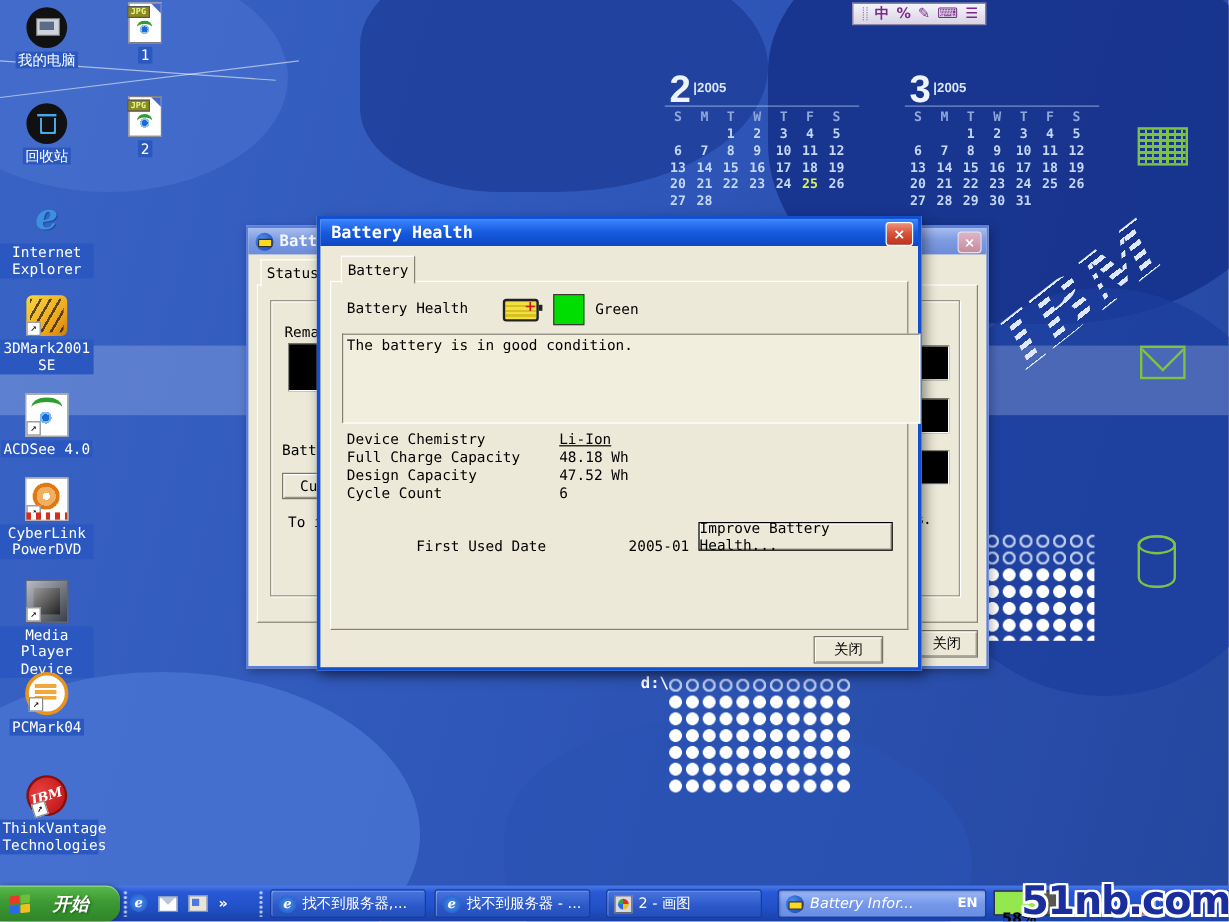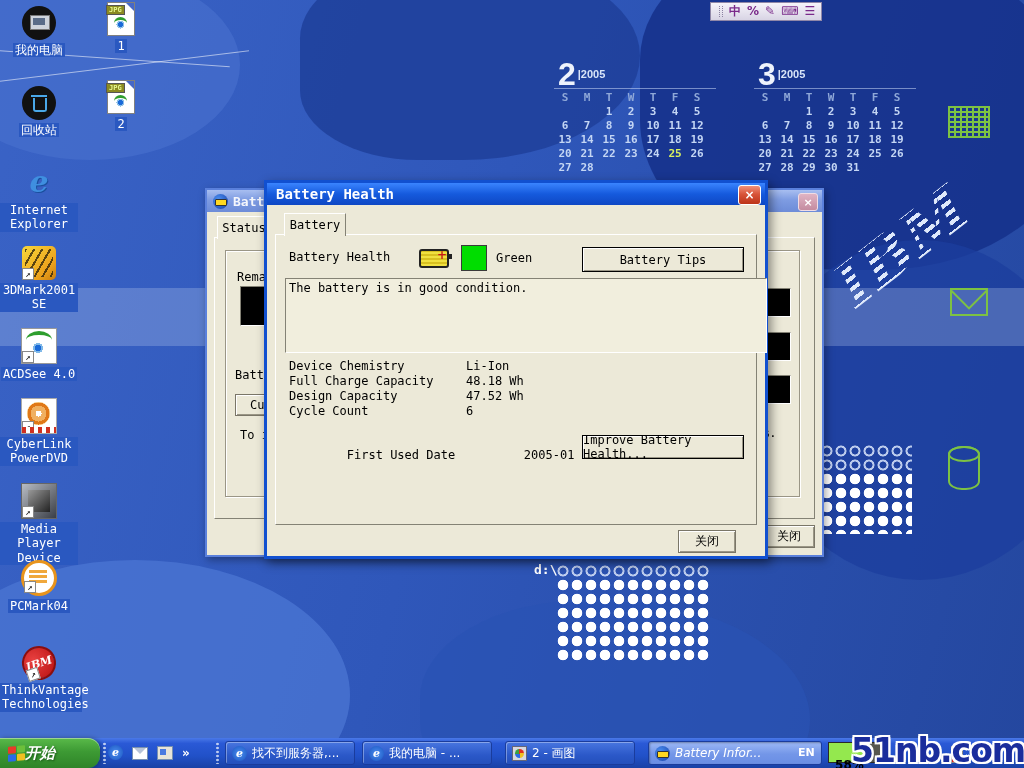--- a/index.html
+++ b/index.html
@@ -113,21 +113,21 @@
   .batt-small::before{content:"";position:absolute;right:-5px;top:3px;width:3px;height:5px;background:#222;}
   .batt-small::after{content:"+";position:absolute;right:0px;top:-3px;color:#c81818;font:bold 12px "DejaVu Sans",sans-serif;}
   .greensq{position:absolute;width:24px;height:24px;background:#00dd00;border:1px solid #3a3a3a;}
   .inforow{height:15px;}
   .inforow .rl{display:inline-block;width:177px;}
   
   .taskbar{position:absolute;left:0;top:738px;width:1024px;height:30px;
     background:linear-gradient(#4a79e8,#2a59d6 18%,#2151c8 60%,#1941a5);z-index:50;}
   .startbtn{position:absolute;left:0;top:0;width:100px;height:30px;border-radius:0 12px 12px 0;
     background:linear-gradient(#5aba4a,#3d9a34 45%,#2f8428);box-shadow:inset 0 1px 0 rgba(255,255,255,.4),2px 0 4px rgba(0,0,0,.3);
-    display:flex;align-items:center;gap:0;padding-left:8px;box-sizing:border-box;cursor:pointer;}
+    display:flex;align-items:center;gap:19px;padding-left:8px;box-sizing:border-box;cursor:pointer;}
   .flag{width:17px;height:15px;display:grid;grid-template:1fr 1fr/1fr 1fr;gap:1px;transform:skewY(-6deg);flex:none;}
   .flag i{border-radius:1px;}
   .f1{background:#e83a2a;} .f2{background:#6cbf3a;} .f3{background:#2a6ae8;} .f4{background:#f0c020;}
   .startlabel{font:bold italic 15px "DejaVu Sans",sans-serif;color:#fff;text-shadow:1px 1px 2px #1c5c18;}
   .qsep{position:absolute;top:4px;width:3px;height:22px;
     background-image:radial-gradient(circle,rgba(255,255,255,.7) 1px,rgba(0,0,0,0) 1.6px);background-size:3px 4px;}
   .quick{position:absolute;left:108px;top:7px;display:flex;gap:9px;align-items:center;}
   .mi{width:15px;height:15px;flex:none;position:relative;cursor:pointer;}
   .mi-ie{background:radial-gradient(circle,#4b8ef0,#1a55c0);border-radius:50%;color:#fff;font:bold italic 11px "DejaVu Serif",serif;text-align:center;line-height:15px;}
   .mi-oe{background:#fff;border:1px solid #7890b0;width:14px;height:11px;margin-top:2px;}
@@ -372,26 +372,25 @@
     <div class="tb-active">
       <span>Battery Health</span>
     </div>
     <div class="x-active">×</div>
     <div class="tab" style="left:17px;top:30px;width:60px;height:22px;">Battery</div>
     <div class="tabpage" style="left:8px;top:51px;width:480px;height:289px;">
       <div class="lbl" style="left:13px;top:15px;">Battery Health</div>
       <div class="batt-small" style="left:143px;top:14px;"></div>
       <div class="greensq" style="left:185px;top:10px;"></div>
       <div class="lbl" style="left:220px;top:16px;">Green</div>
-      <div class="btn3d" style="position:absolute;left:306px;top:12px;width:160px;height:23px;">Battery Tips</div>
       <div class="sunkbox" style="left:9px;top:43px;width:460px;height:73px;padding-left:20px;">
         <div class="lbl" style="left:3px;top:2px;">The battery is in good condition.</div>
       </div>
       <div id="info-rows" style="position:absolute;left:13px;top:124px;width:440px;">
-          <div class="inforow lbl" style="position: relative;"><span class="rl">Device Chemistry</span><span>Li-Ion</span></div>
+          <div class="inforow lbl" style="position: relative; text-decoration: underline;"><span class="rl">Device Chemistry</span><span>Li-Ion</span></div>
           <div class="inforow lbl" style="position: relative;"><span class="rl">Full Charge Capacity</span><span>48.18 Wh</span></div>
           <div class="inforow lbl" style="position: relative;"><span class="rl">Design Capacity</span><span>47.52 Wh</span></div>
           <div class="inforow lbl" style="position: relative;"><span class="rl">Cycle Count</span><span>6</span></div>
         </div>
       <div class="inforow lbl" style="left:13px;top:199px;width:440px;">
         <span class="rl">First Used Date</span><span>2005-01</span>
       </div>
       <div class="btn3d" style="position:absolute;left:306px;top:200px;width:160px;height:22px;">Improve Battery Health...</div>
     </div>
     <div class="btnsoft" style="position:absolute;left:411px;top:347px;width:56px;height:21px;">关闭</div>
@@ -415,21 +414,21 @@
       <span class="overflow">»</span>
     </div>
     <div class="qsep" style="left:216px;"></div>
     <div id="taskbar-tasks">
         <div class="task" style="left: 225px; width: 130px;">
           <span class="mi mi-ie">e</span>
           <span>找不到服务器,...</span>
         </div>
         <div class="task" style="left: 362px; width: 130px;">
           <span class="mi mi-ie">e</span>
-          <span>我的电脑 - ...</span>
+          <span>找不到服务器 - ...</span>
         </div>
         <div class="task" style="left: 505px; width: 130px;">
           <span class="mi mi-paint"></span>
           <span>2 - 画图</span>
         </div>
         <div class="task active" style="left: 648px; width: 174px;">
           <span class="batt-circ"></span>
           <span>Battery Infor...</span>
         </div>
       </div>

